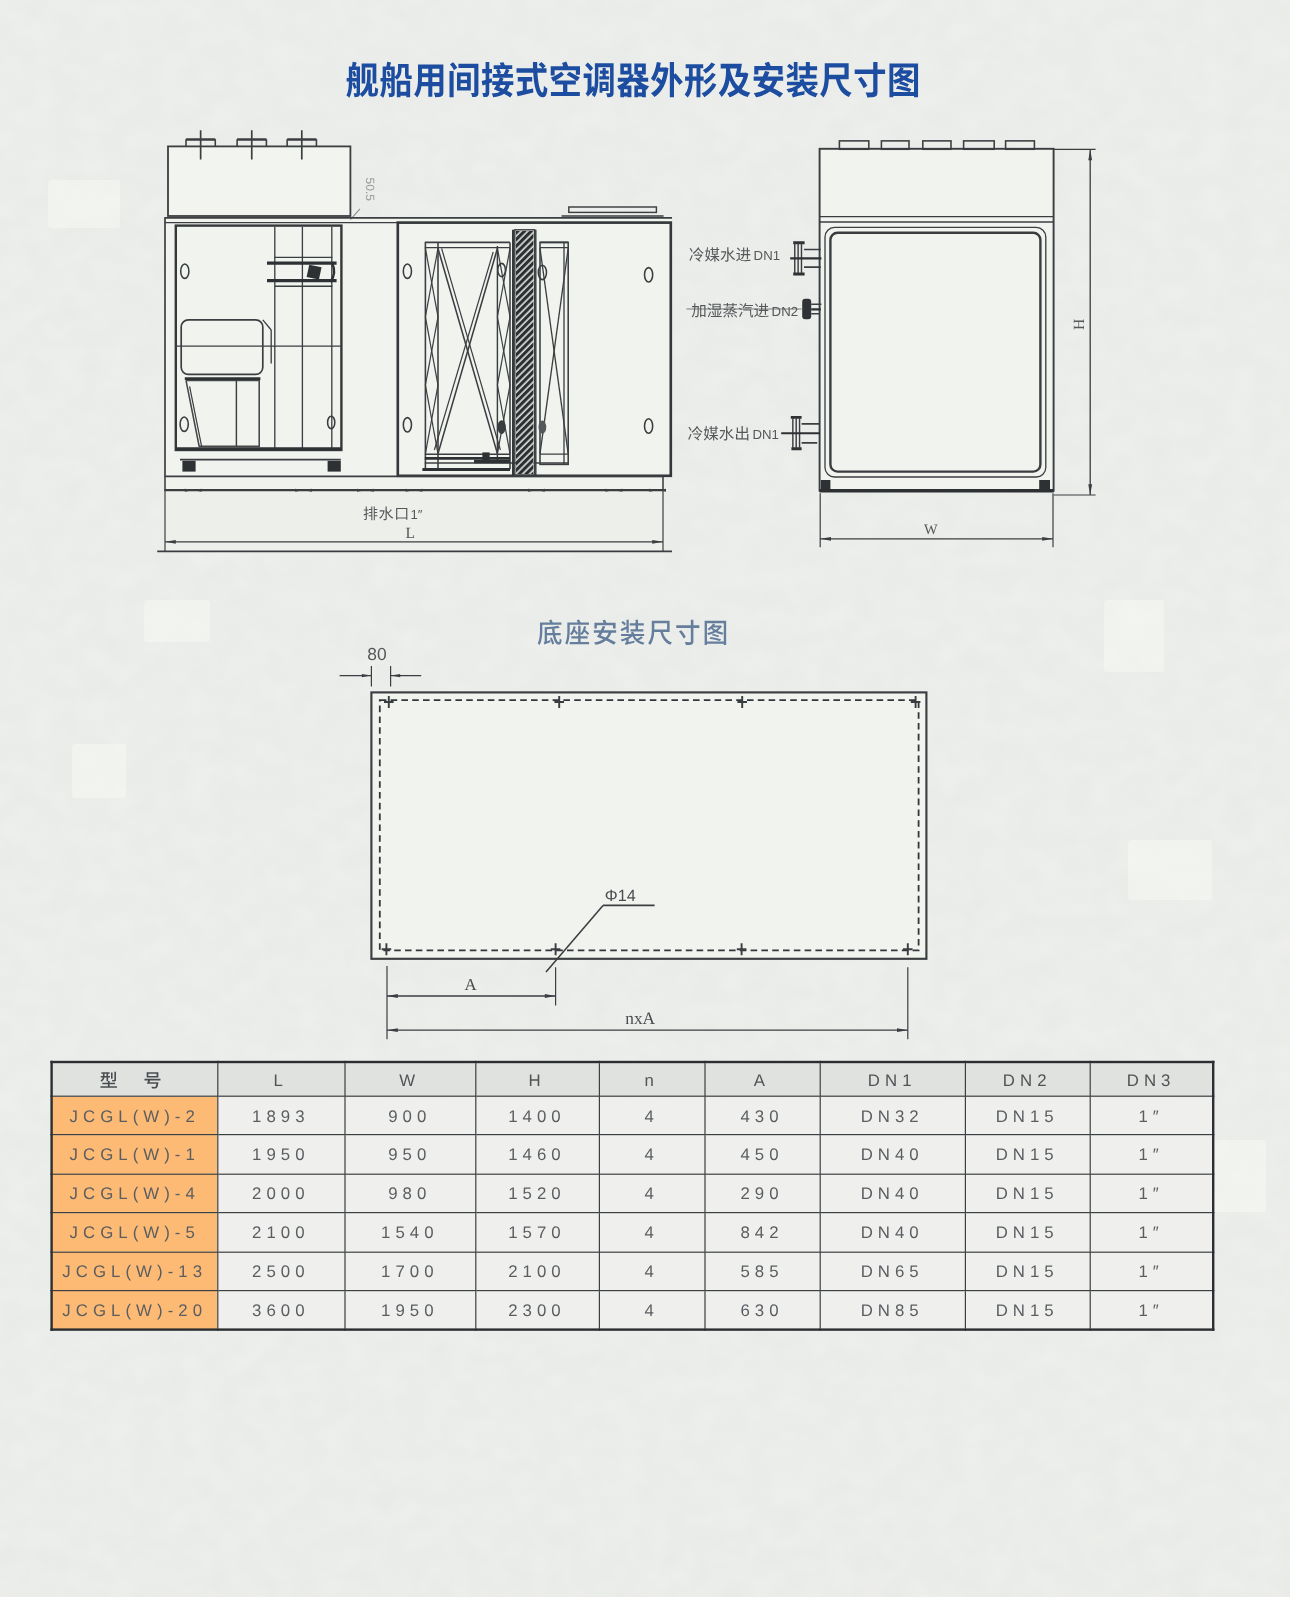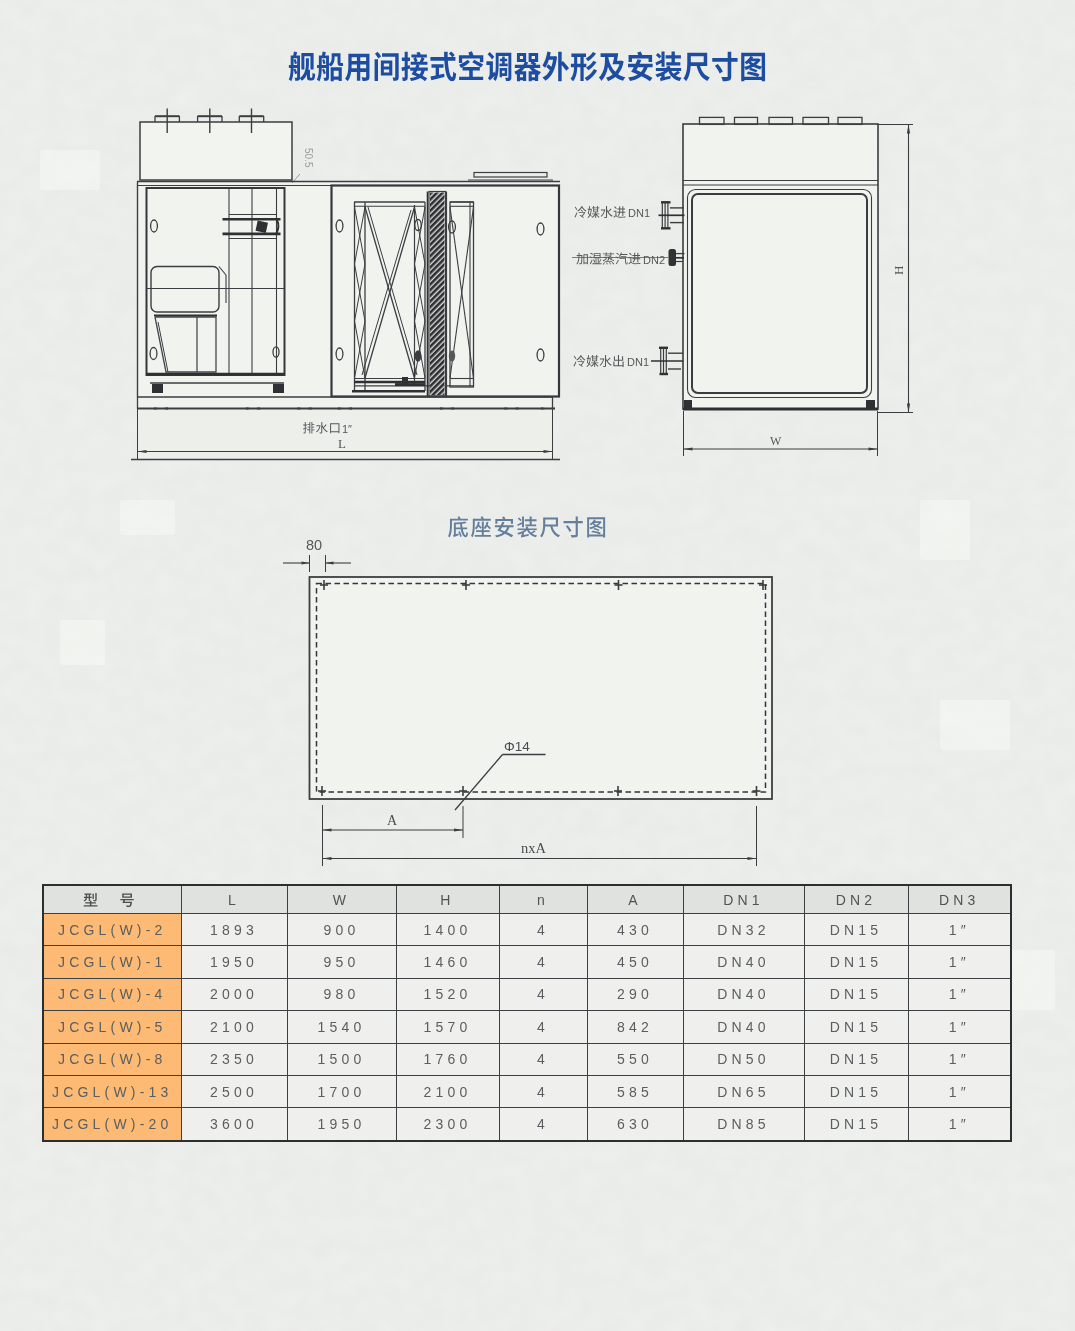--- a/index.html
+++ b/index.html
@@ -425,31 +425,20 @@
         <td>1570</td>
         <td>4</td>
         <td>842</td>
         <td>DN40</td>
         <td>DN15</td>
         <td>1″</td>
       </tr>
 
 
 
-<tr>
-        <td class="mc">JCGL(W)-8</td>
-        <td>2350</td>
-        <td>1500</td>
-        <td>1760</td>
-        <td>4</td>
-        <td>550</td>
-        <td>DN50</td>
-        <td>DN15</td>
-        <td>1″</td>
-      </tr>
 
 
 
 <tr>
         <td class="mc">JCGL(W)-13</td>
         <td>2500</td>
         <td>1700</td>
         <td>2100</td>
         <td>4</td>
         <td>585</td>

